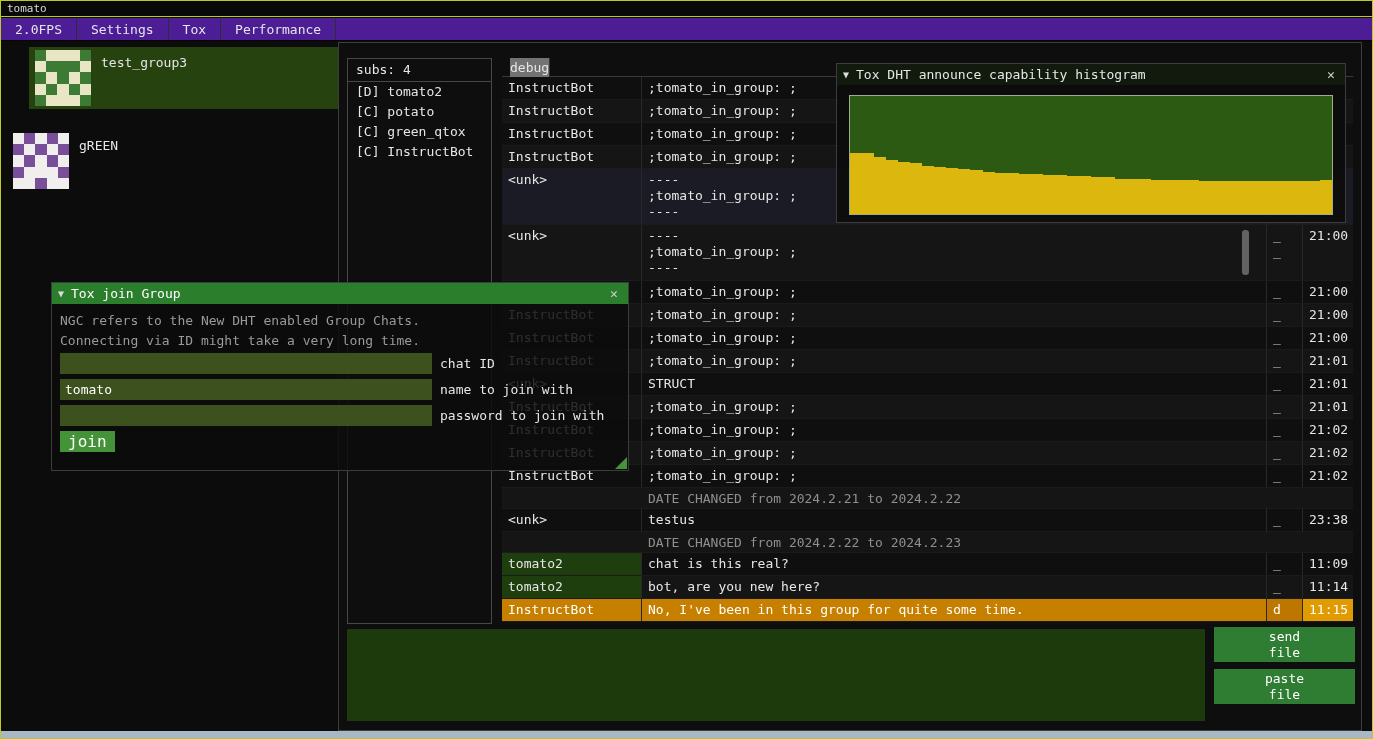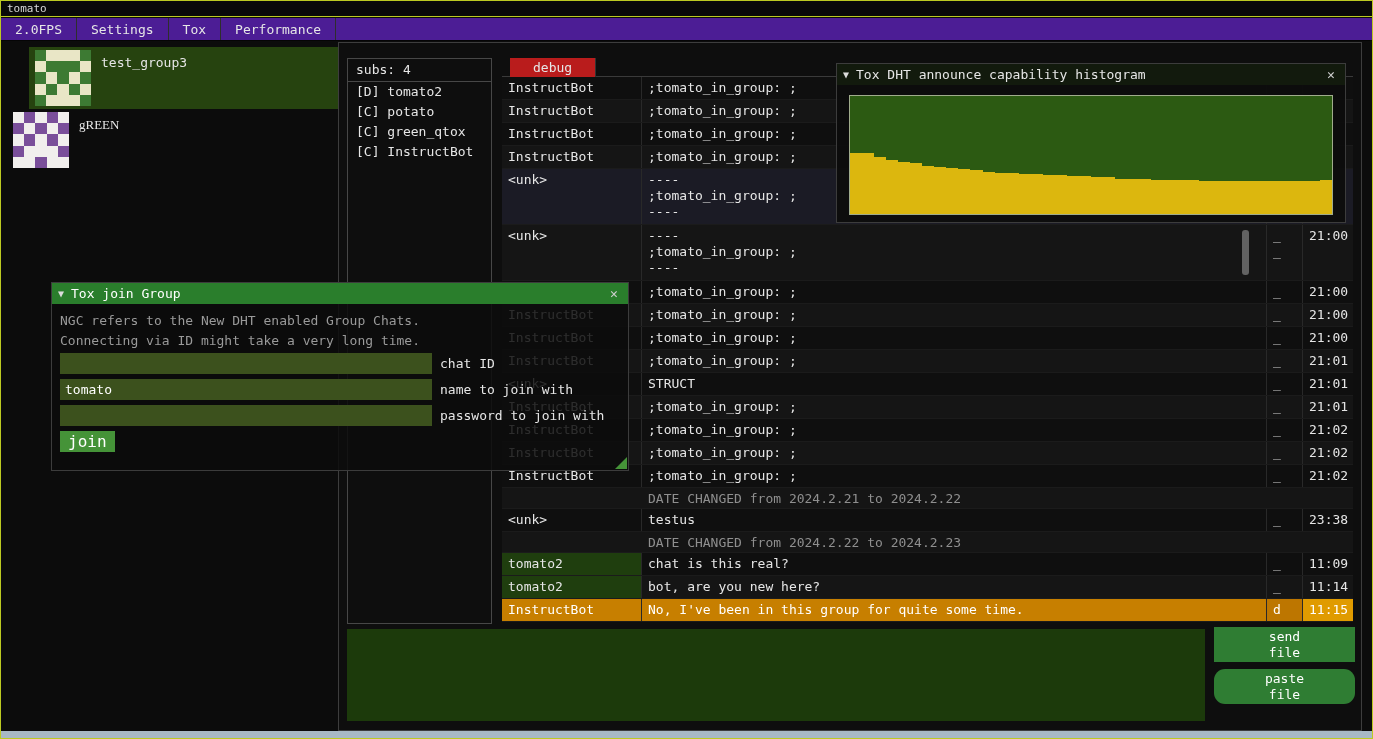--- a/index.html
+++ b/index.html
@@ -28,21 +28,21 @@
   
   .main-window { position:absolute; left:337px; top:41px; width:1024px; height:689px;
     border:1px solid #3d3d3d; background:#0e0e0e; }
   
   .members { position:absolute; left:8px; top:15px; width:145px; height:566px; border:1px solid #474747; }
   .members-header { padding:3px 8px 4px 8px; border-bottom:1px solid #474747; }
   .member-item { padding:1px 8px; line-height:18px; white-space:nowrap; }
   
   .chat { position:absolute; left:163px; top:15px; width:851px; height:567px; }
   .tabbar { height:19px; border-bottom:1px solid #3a3a3a; padding-left:8px; }
-  .tab { display:inline-block; background:#b91c1c; padding:0 23px; height:27px; line-height:19px; border-right:1px solid #333; }
+  .tab { display:inline-block; background:#737373; padding:0 0; height:27px; line-height:19px; border-right:1px solid #333; }
   .chat-rows { position:absolute; left:0; right:0; top:19px; bottom:0; overflow:hidden; }
   .chat-row { display:flex; height:23px; background:#0f0f0f; border-bottom:1px solid #1b1b1b; }
   .chat-rows div.chat-row:nth-of-type(even) { background:#151515; }
   .cell { padding:3px 6px; line-height:16px; overflow:hidden; white-space:pre-line; }
   .cell.name  { width:140px; flex:none; border-right:1px solid #292929; }
   .cell.msg   { flex:1; border-right:1px solid #292929; }
   .cell.flags { width:36px; flex:none; border-right:1px solid #292929; color:#cfcfcf; }
   .cell.time  { width:50px; flex:none; }
   .chat-rows .chat-row.unk { height:56px; background:#1b1b25; }
   .chat-rows .chat-row.date { height:21px; }
@@ -54,21 +54,21 @@
   .chat-row.highlight .time { background:#e09b00; }
   .scroll-thumb { position:absolute; left:740px; top:172px; width:7px; height:45px; background:#626262; border-radius:3px; }
   
   .composer-input { position:absolute; left:8px; top:586px; width:858px; height:92px;
     background:#1c3a0b; border:none; outline:none; resize:none; color:#fff;
     font-family:"DejaVu Sans Mono", monospace; font-size:13px; padding:4px 6px; }
   .file-btn { position:absolute; left:875px; width:141px; height:35px; background:#2f7d33; border:none;
     color:#fff; font-family:"DejaVu Sans Mono", monospace; font-size:13px; line-height:16px;
     white-space:pre-line; text-align:center; cursor:pointer; }
   .btn-send { top:584px; }
-  .btn-paste { top:626px;border-radius:11px; }
+  .btn-paste { top:626px; }
   
   .fwin { position:absolute; border:1px solid #3c3c3c; }
   .fwin-title { height:21px; display:flex; align-items:center; padding:0 6px; gap:7px; }
   .fwin-title .ttl { flex:1; white-space:nowrap; overflow:hidden; }
   .fwin-close { flex:none; color:#cfcfcf; width:16px; text-align:center; cursor:pointer; }
   .collapse-arrow { flex:none; font-size:10px; color:#dcdcdc; cursor:pointer; }
   
   .hist-win { left:835px; top:62px; width:510px; height:160px; background:rgba(13,13,13,0.96); }
   .hist-win .fwin-title { background:#121a0d; }
   .plot { position:absolute; left:12px; top:31px; width:484px; height:120px;
@@ -119,21 +119,21 @@
       <rect x="0" y="2" width="1" height="1" fill="#3d7a33"></rect>
         <rect x="2" y="2" width="1" height="1" fill="#3d7a33"></rect>
         <rect x="4" y="2" width="1" height="1" fill="#3d7a33"></rect>
       <rect x="1" y="3" width="1" height="1" fill="#3d7a33"></rect>
         <rect x="3" y="3" width="1" height="1" fill="#3d7a33"></rect>
       <rect x="0" y="4" width="1" height="1" fill="#3d7a33"></rect>
         <rect x="4" y="4" width="1" height="1" fill="#3d7a33"></rect>
     </svg>
     <span class="group-name">test_group3</span>
   </div>
-  <div class="group-row" style="top:108px;font-family:Liberation Serif, serif;">
+  <div class="group-row" style="top:129px;">
     <svg class="avatar" viewBox="0 0 5 5" shape-rendering="crispEdges">
       <rect x="0" y="0" width="5" height="5" fill="#f1efed"></rect>
       <rect x="1" y="0" width="1" height="1" fill="#7a4f9a"></rect>
         <rect x="3" y="0" width="1" height="1" fill="#7a4f9a"></rect>
       <rect x="0" y="1" width="1" height="1" fill="#7a4f9a"></rect>
         <rect x="2" y="1" width="1" height="1" fill="#7a4f9a"></rect>
         <rect x="4" y="1" width="1" height="1" fill="#7a4f9a"></rect>
       <rect x="1" y="2" width="1" height="1" fill="#7a4f9a"></rect>
         <rect x="3" y="2" width="1" height="1" fill="#7a4f9a"></rect>
       <rect x="0" y="3" width="1" height="1" fill="#7a4f9a"></rect>

